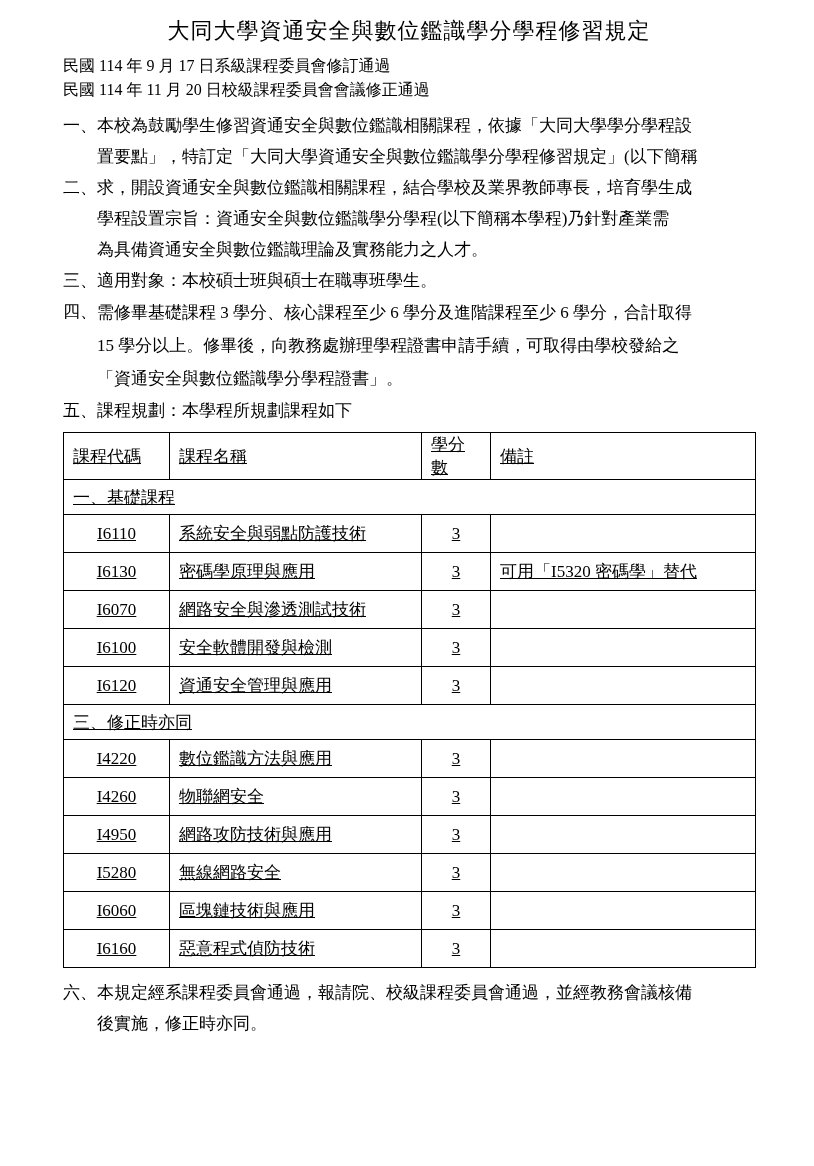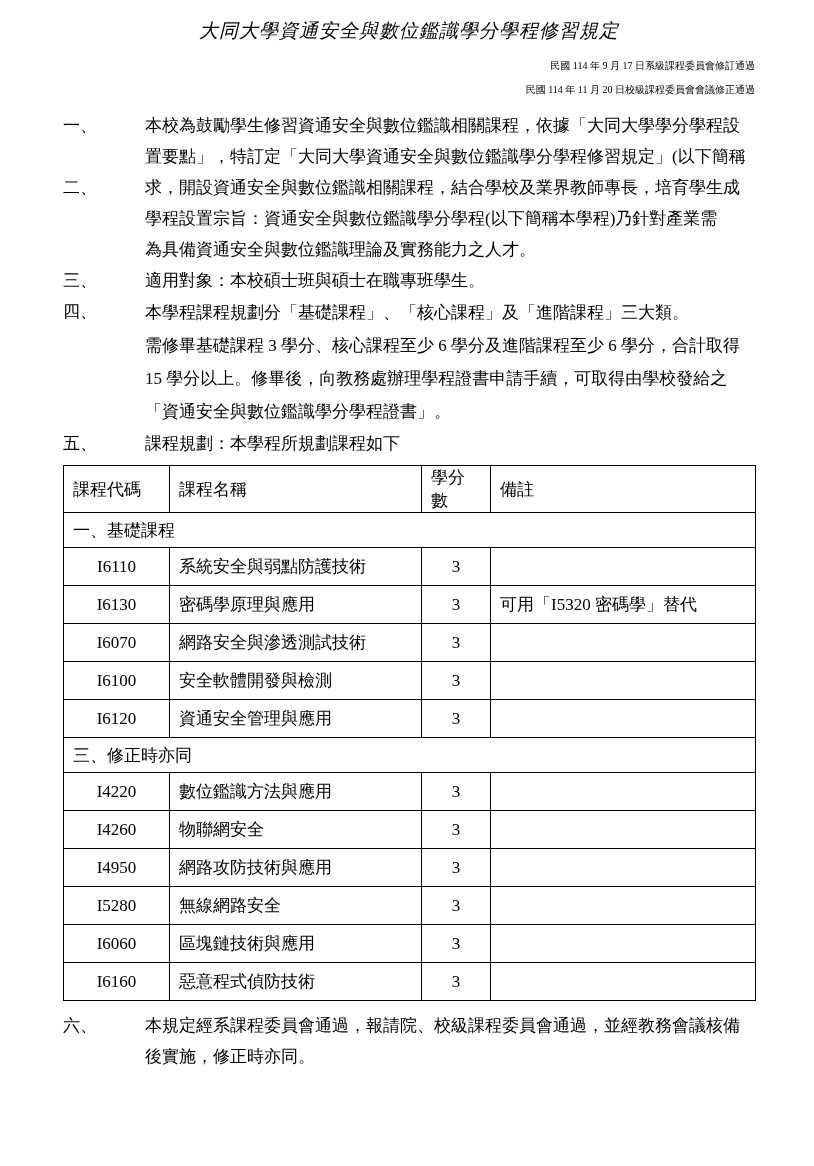--- a/index.html
+++ b/index.html
@@ -8,46 +8,46 @@
     width:814px; height:1166px;
     font-family:"Liberation Serif","DejaVu Serif",serif;
     color:#000000;
     position:relative;
     overflow:hidden;
   }
   .page { padding:16px 59px 0 63px; }
 
   .doc-title {
     text-align:center;
-    font-size:19px;
+    font-size:22px;
     line-height:30px;
     letter-spacing:1px;
-    font-style:italic;
   }
 
   .approvals {
     margin-top:8px;
-    text-align:right;
-    font-size:10px;
+    text-align:left;
+    font-size:16px;
     line-height:24px;
   }
 
   .items { margin-top:8px; font-size:17px; }
   .item { display:flex; }
   .item .marker { flex:none; width:34px; line-height:31px; }
-  .item .lines { flex:1;margin-left:48px; }
+  .item .lines { flex:1; }
   .item .lines .line { line-height:31px; white-space:nowrap; }
   .item-4 .lines .line { line-height:33px; }
 
   table.course-table {
     border-collapse:collapse;
     width:692px;
     margin-top:6px;
     font-size:17px;
     table-layout:fixed;
+    text-decoration:underline;
   }
   .course-table th, .course-table td {
     border:1px solid #000;
     font-weight:normal;
     text-align:left;
     padding:0 9px;
     overflow:hidden;
   }
   .course-table col.c-code   { width:106px; }
   .course-table col.c-name   { width:252px; }
@@ -94,21 +94,20 @@
     <div class="item">
       <span class="marker">三、</span>
       <div class="lines">
         <div class="line">適用對象：本校碩士班與碩士在職專班學生。</div>
       </div>
     </div>
 
     <div class="item item-4">
       <span class="marker">四、</span>
       <div class="lines">
-        <div class="line">本學程課程規劃分「基礎課程」、「核心課程」及「進階課程」三大類。</div>
         <div class="line">需修畢基礎課程 3 學分、核心課程至少 6 學分及進階課程至少 6 學分，合計取得</div>
         <div class="line">15 學分以上。修畢後，向教務處辦理學程證書申請手續，可取得由學校發給之</div>
         <div class="line">「資通安全與數位鑑識學分學程證書」。</div>
       </div>
     </div>
 
     <div class="item">
       <span class="marker">五、</span>
       <div class="lines">
         <div class="line">課程規劃：本學程所規劃課程如下</div>

